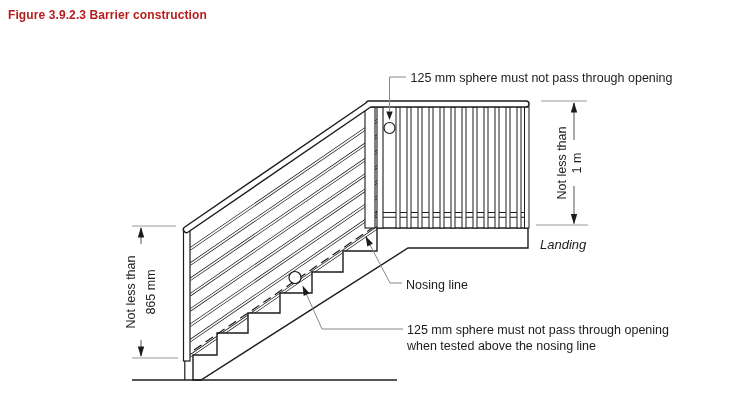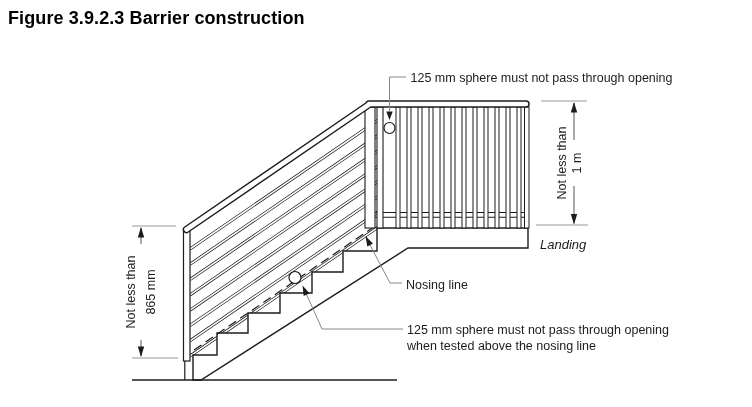--- a/index.html
+++ b/index.html
@@ -5,21 +5,21 @@
   html,body{margin:0;padding:0;background:#fff;}
   .page{
     position:relative;
     width:752px;height:407px;
     background:#fff;
     font-family:"Liberation Sans", sans-serif;
     overflow:hidden;
   }
   .page-title{
     position:absolute;left:8px;top:8px;
-    font-size:18px;font-weight:bold;color:#000000;
+    font-size:12px;font-weight:bold;color:#b91c1c;
     letter-spacing:.1px;
   }
   svg text{fill:#1c1c1c;}
   .lbl{font-size:12.5px;font-family:"Liberation Sans",sans-serif;}
   .dim{font-size:12.5px;font-family:"Liberation Sans",sans-serif;}
   .landing-lbl{font-size:13px;font-style:italic;font-family:"Liberation Sans",sans-serif;}
 </style>
 </head>
 <body>
 

